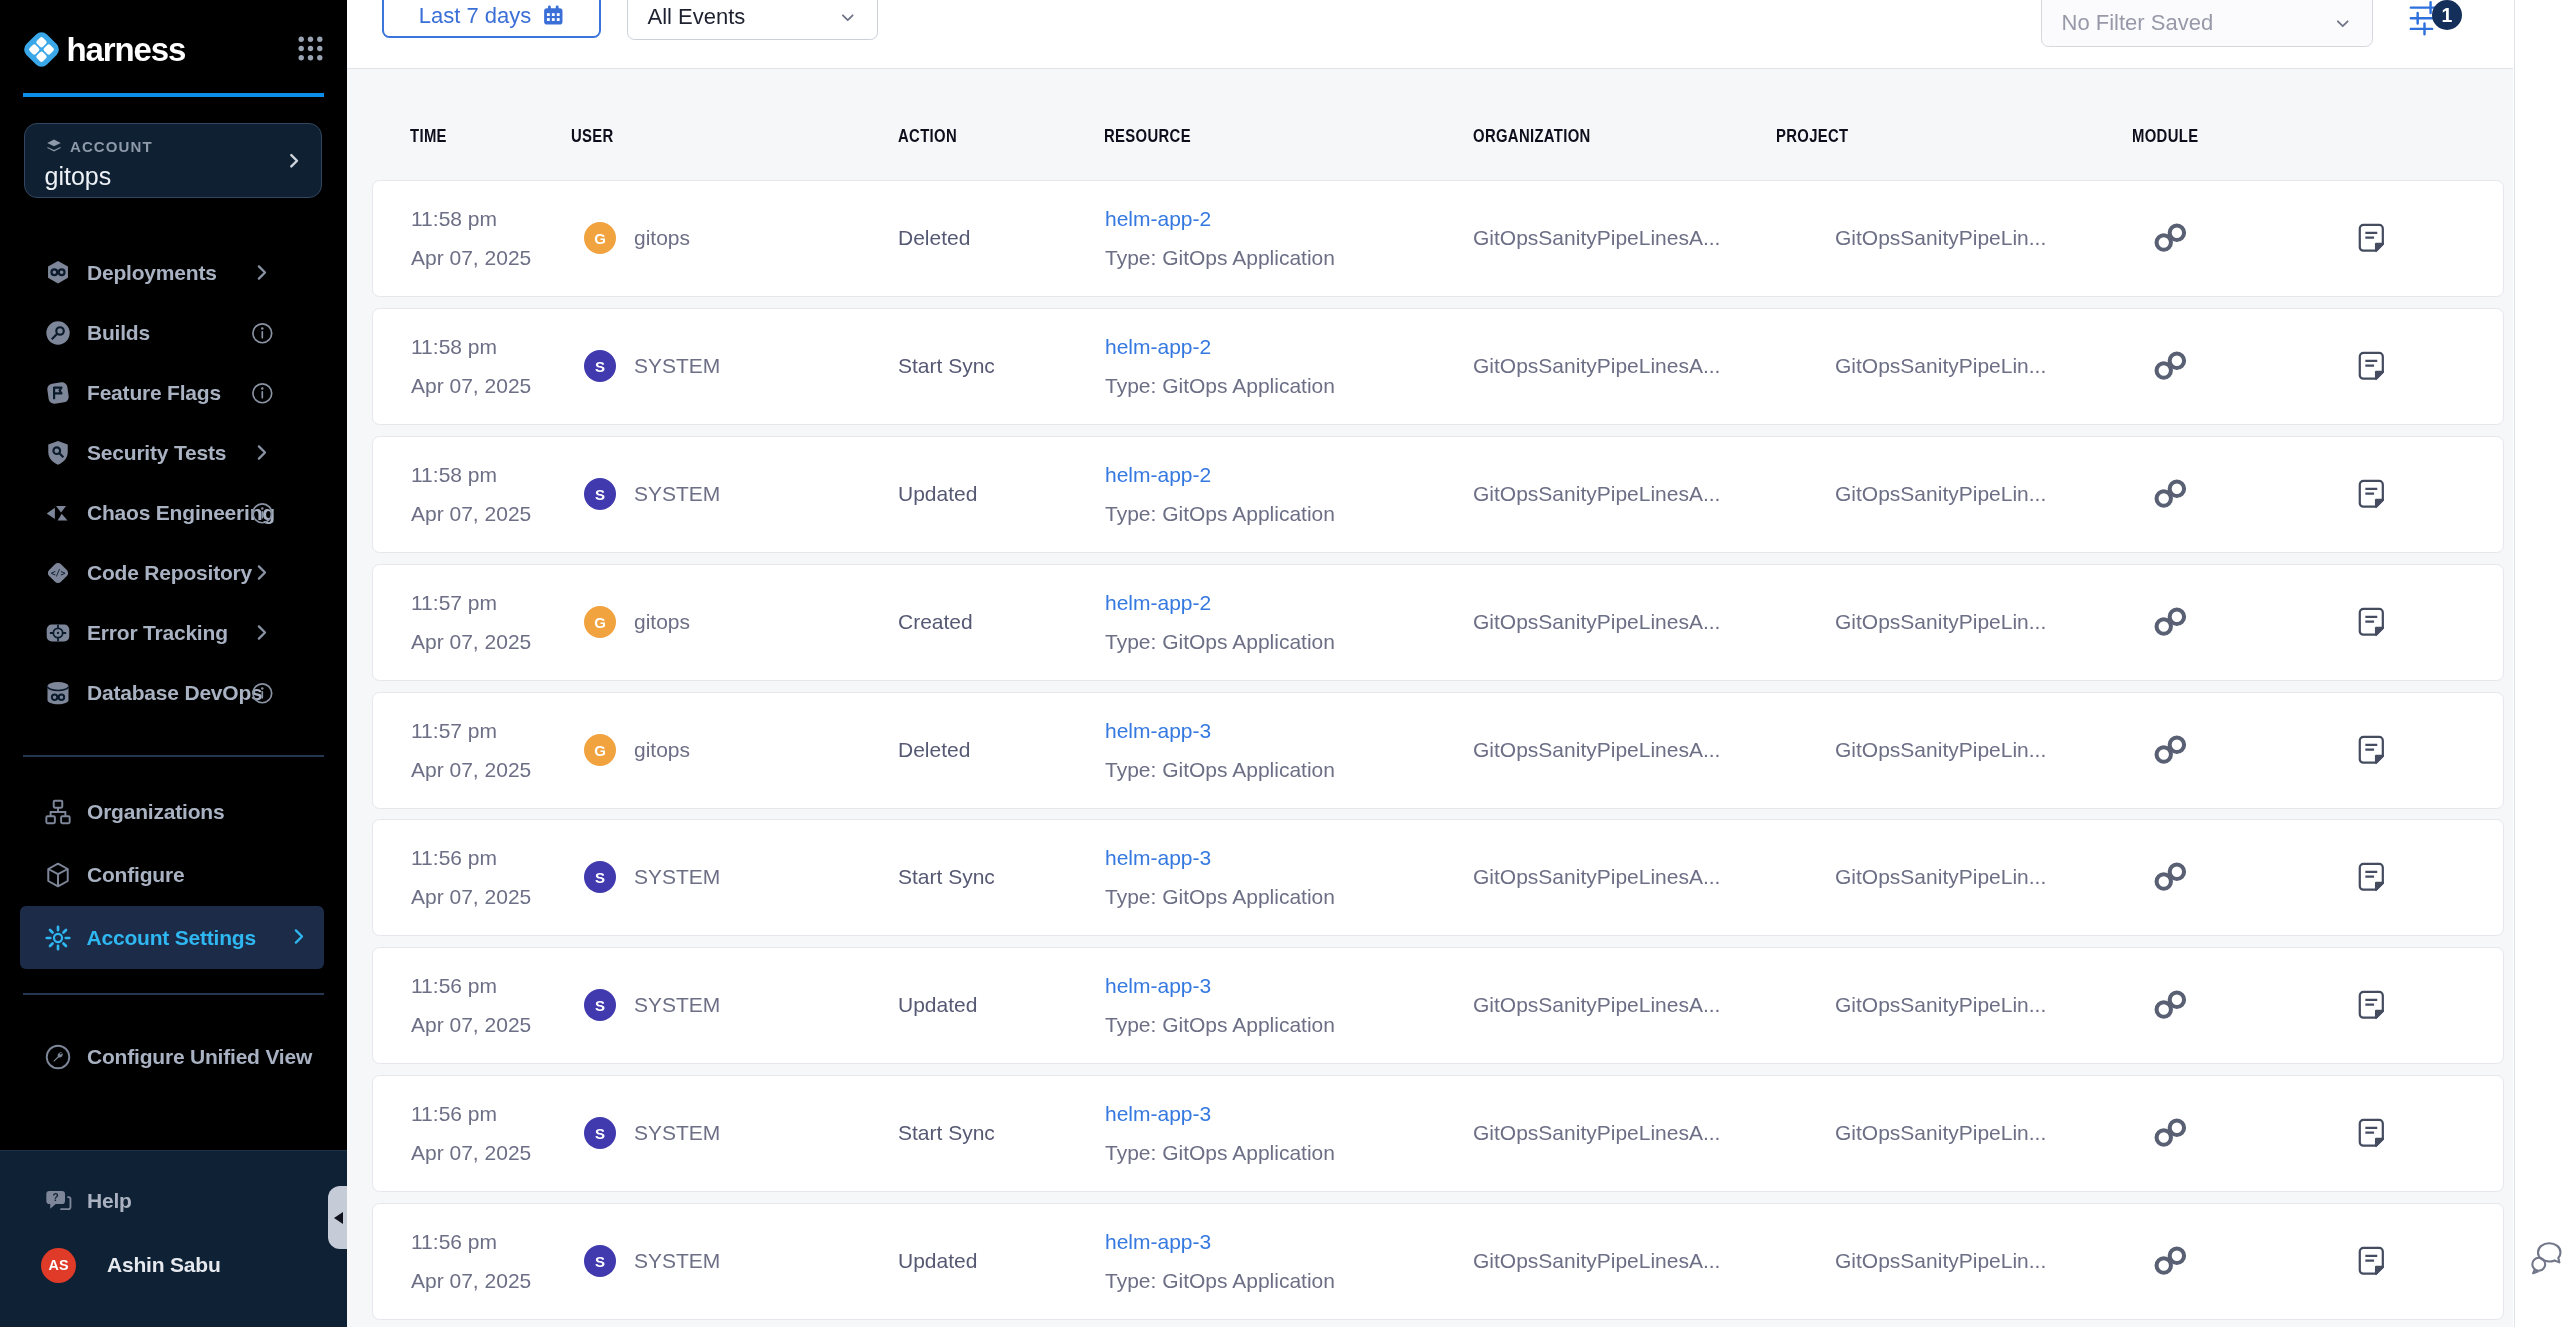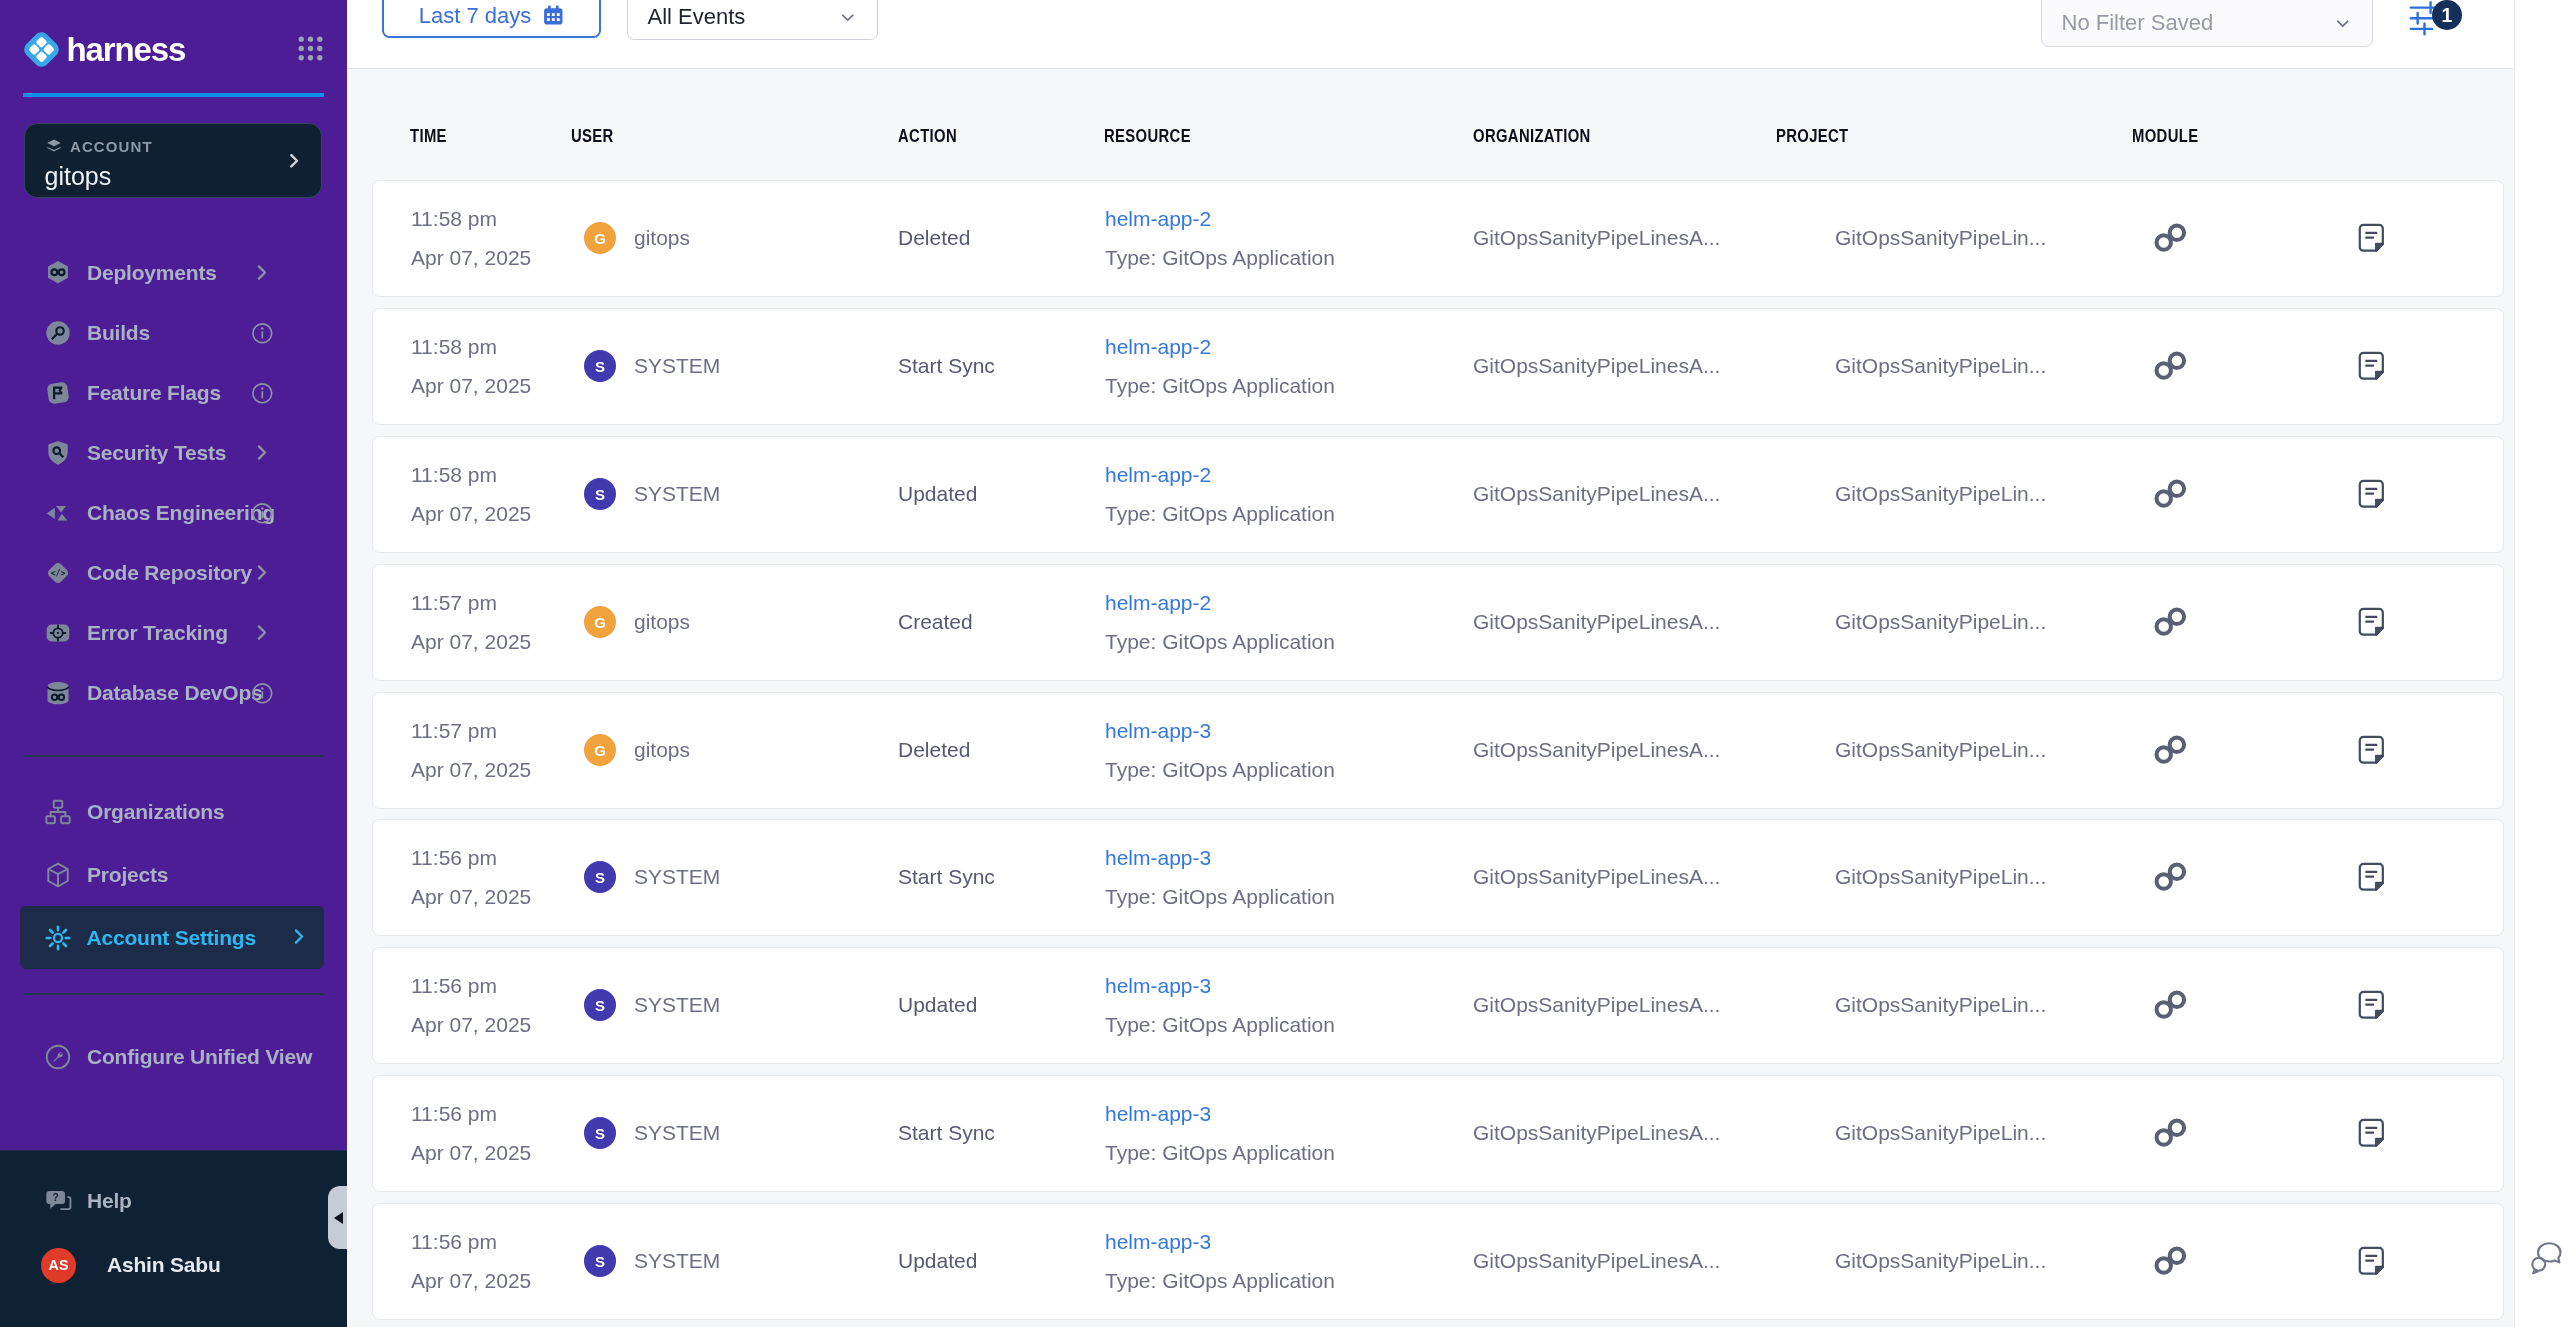--- a/index.html
+++ b/index.html
@@ -1,20 +1,20 @@
 <!DOCTYPE html>
 <html style="font-size:12px"><head>
 <meta charset="utf-8">
 <style>
   html,body{margin:0;padding:0;background:#fff;}
   #app{position:relative;width:2576px;height:1327px;overflow:hidden;
        font-family:"Liberation Sans",sans-serif;background:#fff;}
 
   
-  #sidebar{position:absolute;left:0;top:0;width:347px;height:1327px;background:#4c1d95;}
+  #sidebar{position:absolute;left:0;top:0;width:347px;height:1327px;background:#000000;}
   .brand-row{position:absolute;left:21px;top:27px;width:305px;height:45px;display:flex;align-items:center;}
   .brand-logo{width:41px;height:41px;flex:0 0 auto;}
   .brand-name{color:#fff;font-size:33px;font-weight:700;letter-spacing:-1.1px;margin-left:4.5px;}
   .grid-ic{position:absolute;right:22.6px;top:7.5px;width:27px;height:27px;color:#9aa3b2;cursor:pointer;}
   .brand-underline{position:absolute;left:22.6px;top:93px;width:301px;height:3.8px;background:#0c8de8;}
 
   .account-card{position:absolute;left:24px;top:123px;width:298px;height:75px;background:#0e2032;
     border:1.5px solid #32465f;border-radius:13px;box-sizing:border-box;cursor:pointer;}
   .acct-top{position:absolute;left:19.5px;top:13.5px;display:flex;align-items:center;color:#8e99a9;}
   .acct-top .lyr{width:18px;height:18px;margin-right:7.5px;}
@@ -300,21 +300,21 @@
     <span class="nav-label">Organizations</span>
 
   </div>
         <div class="nav-item">
     <span class="nav-ic">
             <svg viewBox="0 0 36 36" width="28" height="28" fill="none" stroke="currentColor" stroke-width="2.5" stroke-linejoin="round">
               <path d="M18 3.5l12.5 6.8v15.4L18 32.5 5.5 25.7V10.3z"></path>
               <path d="M5.5 10.3L18 17l12.5-6.7M18 17v15.5"></path>
             </svg>
           </span>
-    <span class="nav-label">Projects</span>
+    <span class="nav-label">Configure</span>
 
   </div>
         <div class="nav-item active">
     <span class="nav-ic">
             <svg viewBox="0 0 36 36" width="28" height="28" fill="none" stroke="currentColor" stroke-width="2.8">
               <circle cx="18" cy="18" r="5.2"></circle>
               <g stroke-width="3.4" stroke-linecap="round">
                 <path d="M18 3.5v4.6M18 27.9v4.6M3.5 18h4.6M27.9 18h4.6M7.7 7.7l3.3 3.3M25 25l3.3 3.3M28.3 7.7L25 11M11 25l-3.3 3.3"></path>
               </g>
             </svg>

